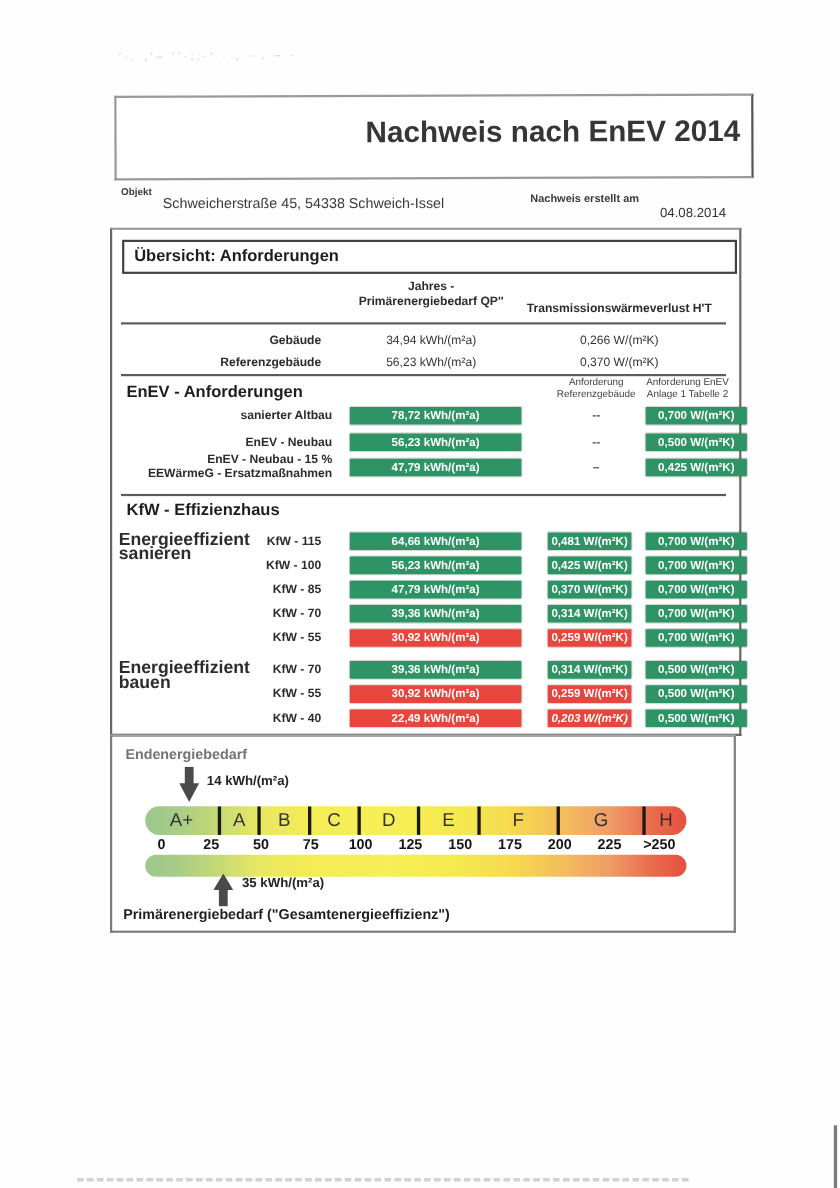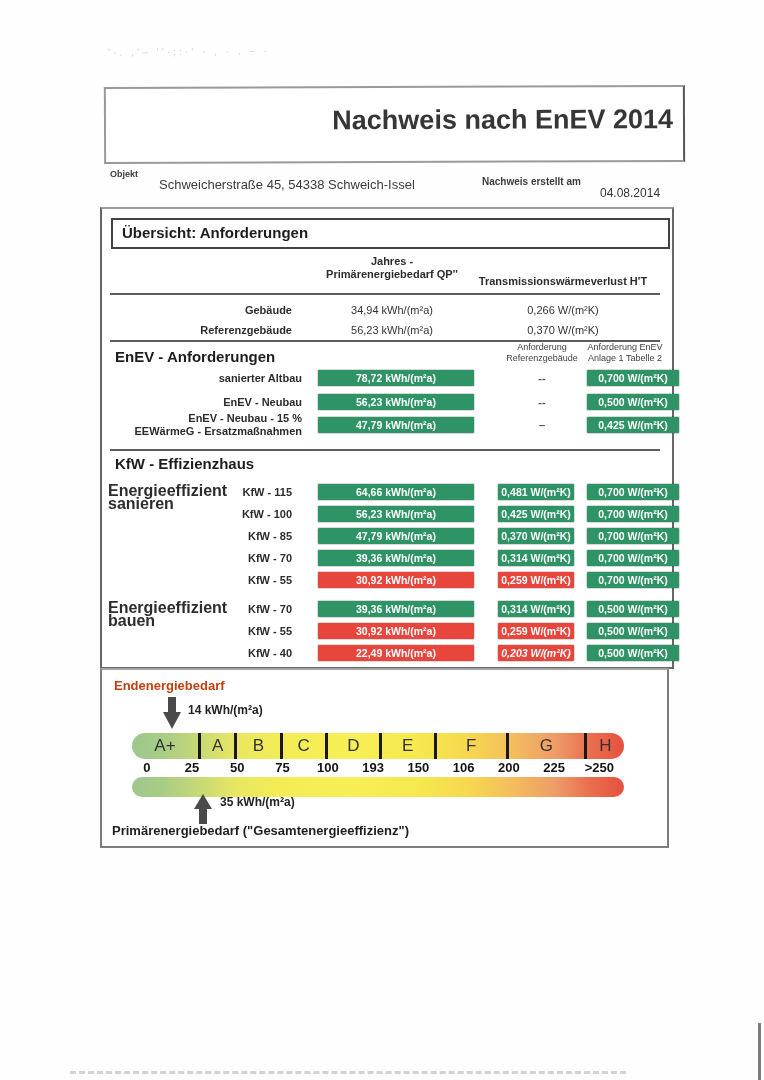--- a/index.html
+++ b/index.html
@@ -7,21 +7,21 @@
     position:relative;width:764px;height:1080px;background:#fefefe;
     font-family:"Liberation Sans","DejaVu Sans",sans-serif;color:#333;
     overflow:hidden;margin:0 auto;
   }
   .abs{position:absolute;}
   
   .handwriting{left:108px;top:46px;font-size:10px;letter-spacing:3px;color:#9a9da8;opacity:.55;transform:rotate(-.6deg);white-space:nowrap;}
   .title-box{left:104px;top:86px;width:577px;height:73px;border:2px solid #9a9a9a;border-right:2px solid #555;transform:rotate(-.2deg);background:#fff;}
   .title{position:absolute;right:10px;top:17px;font-size:27px;font-weight:bold;color:#363636;white-space:nowrap;}
   .objekt-label{left:110px;top:169px;font-size:9px;font-weight:bold;color:#3c3c3c;}
-  .objekt-value{left:159px;top:177px;font-size:13px;color:#3b3b3b;}
+  .objekt-value{left:148px;top:177px;font-size:13px;color:#3b3b3b;}
   .created-label{left:482px;top:176px;font-size:10px;font-weight:bold;color:#3c3c3c;}
   .created-value{left:600px;top:186px;font-size:12px;color:#333;}
   
   .main-box{left:100px;top:207px;width:570px;height:458px;border:2px solid #676767;border-top-color:#9c9c9c;background:#fff;}
   .ov-heading{left:9px;top:9px;width:546px;height:27px;border:2px solid #424242;font-size:15px;font-weight:bold;color:#1d1d1d;line-height:26px;padding-left:9px;box-sizing:content-box;}
   .colhead{font-size:11px;font-weight:bold;color:#2c2c2c;text-align:center;line-height:13px;}
   .hline{height:0;border-top:2px solid #5c5c5c;}
   .rlabel{font-size:11px;font-weight:bold;color:#2c2c2c;text-align:right;line-height:13px;}
   .rlabel span{display:block;}
   .rval{font-size:11px;color:#333;text-align:center;}
@@ -31,21 +31,21 @@
   .bar{width:156px;height:16px;text-align:center;font-size:10.5px;font-weight:bold;color:#fff;line-height:16px;border-radius:1px;box-shadow:0 0 0 1px rgba(0,0,0,.15);}
   .chip{height:16px;text-align:center;font-size:10.5px;font-weight:bold;color:#fff;line-height:16px;border-radius:1px;box-shadow:0 0 0 1px rgba(0,0,0,.15);}
   .chip2{width:76px;} .chip3{width:92px;}
   .green{background:var(--green,#2e9465);}
   .red{background:var(--red,#e8453d);}
   .dashcell{width:100px;text-align:center;font-size:11px;font-weight:bold;color:#555;line-height:16px;}
   .grplabel{font-size:16px;font-weight:bold;color:#2c2c2c;line-height:13px;}
   .grplabel span{display:block;}
   
   .scale-box{left:100px;top:668px;width:565px;height:176px;border:2px solid #7d7d7d;border-top-color:#a4a4a4;background:#fff;}
-  .s-toplabel{left:12px;top:8px;font-size:13px;font-weight:bold;color:#c2410c;}
+  .s-toplabel{left:12px;top:8px;font-size:13px;font-weight:bold;color:#737373;}
   .s-botlabel{left:10px;top:153px;font-size:13px;font-weight:bold;color:#1e1e1e;}
   .s-endval{left:86px;top:33px;font-size:12px;font-weight:bold;color:#222;}
   .s-primval{left:118px;top:125px;font-size:12px;font-weight:bold;color:#222;}
   .band{left:30px;top:63px;width:492px;}
   .grad{background:linear-gradient(90deg,#9dc78e 0%,#a8cc86 6%,#c3d877 13%,#e8e763 21%,#f3ec55 30%,#f6ef55 45%,#f5e94f 58%,#f6d94f 68%,#f3bb5e 78%,#ee9c67 86%,#e96f4e 93%,#e6503f 100%);}
   .letters{display:flex;height:26px;border-radius:13px;overflow:hidden;}
   .letters .seg{box-sizing:border-box;display:inline-flex;align-items:center;justify-content:center;font-size:17px;color:#333;border-right:3px solid #181818;}
   .letters .seg:last-child{border-right:none;}
   .numbers{position:relative;height:17px;}
   .numbers .tick{position:absolute;top:1px;transform:translateX(-50%);font-size:13px;font-weight:bold;color:#141414;white-space:nowrap;}
@@ -196,23 +196,23 @@
           <span class="seg" style="width: 14.7%;">F</span>
           <span class="seg" style="width: 15.9%;">G</span>
           <span class="seg" style="width: 7.5%;">H</span>
         </div>
       <div class="numbers" id="scale-ticks">
           <span class="tick" style="left: 3%;">0</span>
           <span class="tick" style="left: 12.2%;">25</span>
           <span class="tick" style="left: 21.4%;">50</span>
           <span class="tick" style="left: 30.6%;">75</span>
           <span class="tick" style="left: 39.8%;">100</span>
-          <span class="tick" style="left: 49%;">193</span>
+          <span class="tick" style="left: 49%;">125</span>
           <span class="tick" style="left: 58.2%;">150</span>
-          <span class="tick" style="left: 67.4%;">106</span>
+          <span class="tick" style="left: 67.4%;">175</span>
           <span class="tick" style="left: 76.6%;">200</span>
           <span class="tick" style="left: 85.8%;">225</span>
           <span class="tick" style="left: 95%;">&gt;250</span>
         </div>
       <div class="lowband grad"></div>
     </div>
 
     <svg class="abs" style="left:92px;top:124px;" width="18" height="30" viewBox="0 0 18 30">
       <polygon points="0,15 18,15 9,0" fill="#4a4a4a"></polygon>
       <rect x="5" y="14" width="8" height="16" fill="#4a4a4a"></rect>

